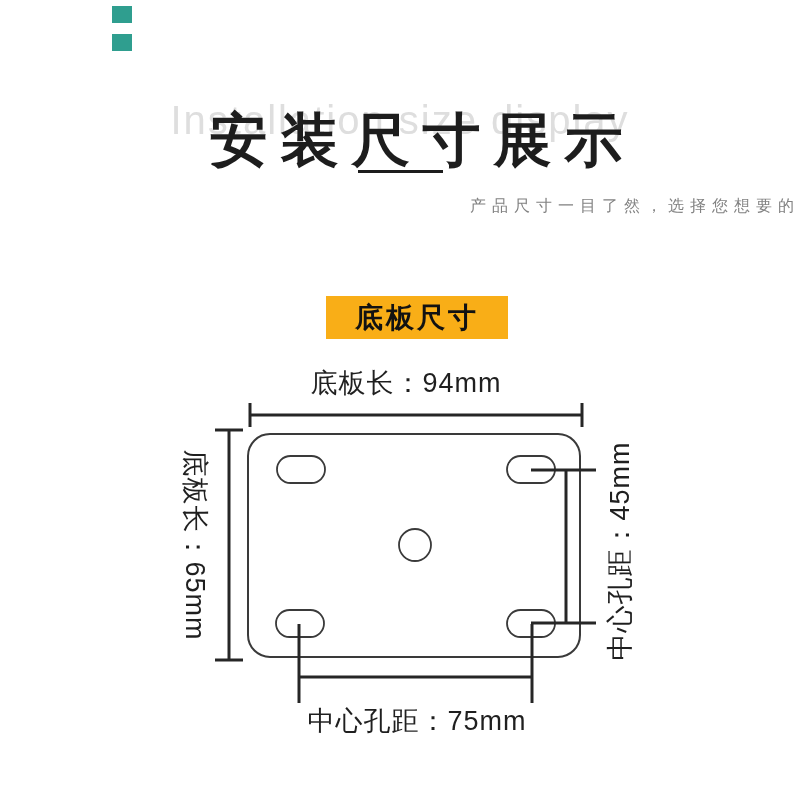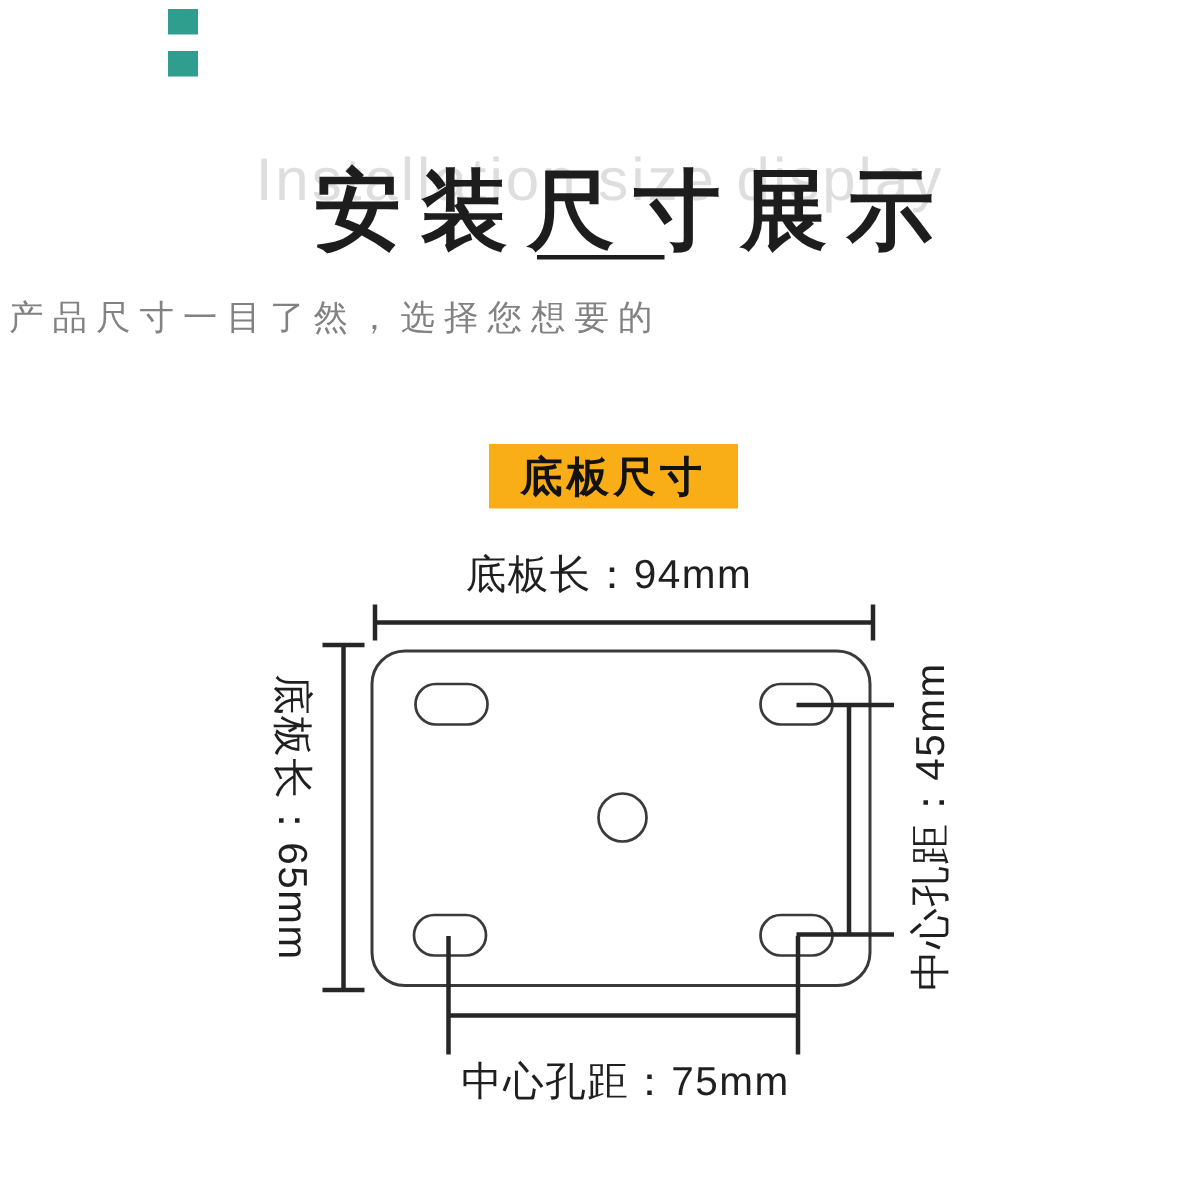--- a/index.html
+++ b/index.html
@@ -34,30 +34,30 @@
     white-space:nowrap;
     z-index:2;
   }
   .title-underline{
     position:absolute;top:170px;left:358px;
     width:85px;height:3px;background:#1d1d1d;
     z-index:2;
   }
   .subtitle{
     position:absolute;top:196px;left:0;width:800px;margin:0;
-    text-align:left;
-    font-size:23px;font-weight:400;color:#828282;
+    text-align:right;
+    font-size:16px;font-weight:400;color:#828282;
     letter-spacing:6px;text-indent:6px;
     white-space:nowrap;
   }
 
   
   .section-badge{
     position:absolute;top:296px;left:326px;
-    width:166px;height:43px;
+    width:182px;height:43px;
     background:#f9ae17;
     color:#121212;
     font-size:28px;font-weight:600;letter-spacing:3px;
     display:flex;align-items:center;justify-content:center;text-align:right;
   }
 
   
   .diagram-svg{position:absolute;top:350px;left:0;}
   .dim-line{stroke:#262626;stroke-width:3;fill:none;}
   .outline{stroke:#3a3a3a;stroke-width:2;fill:#ffffff;}

